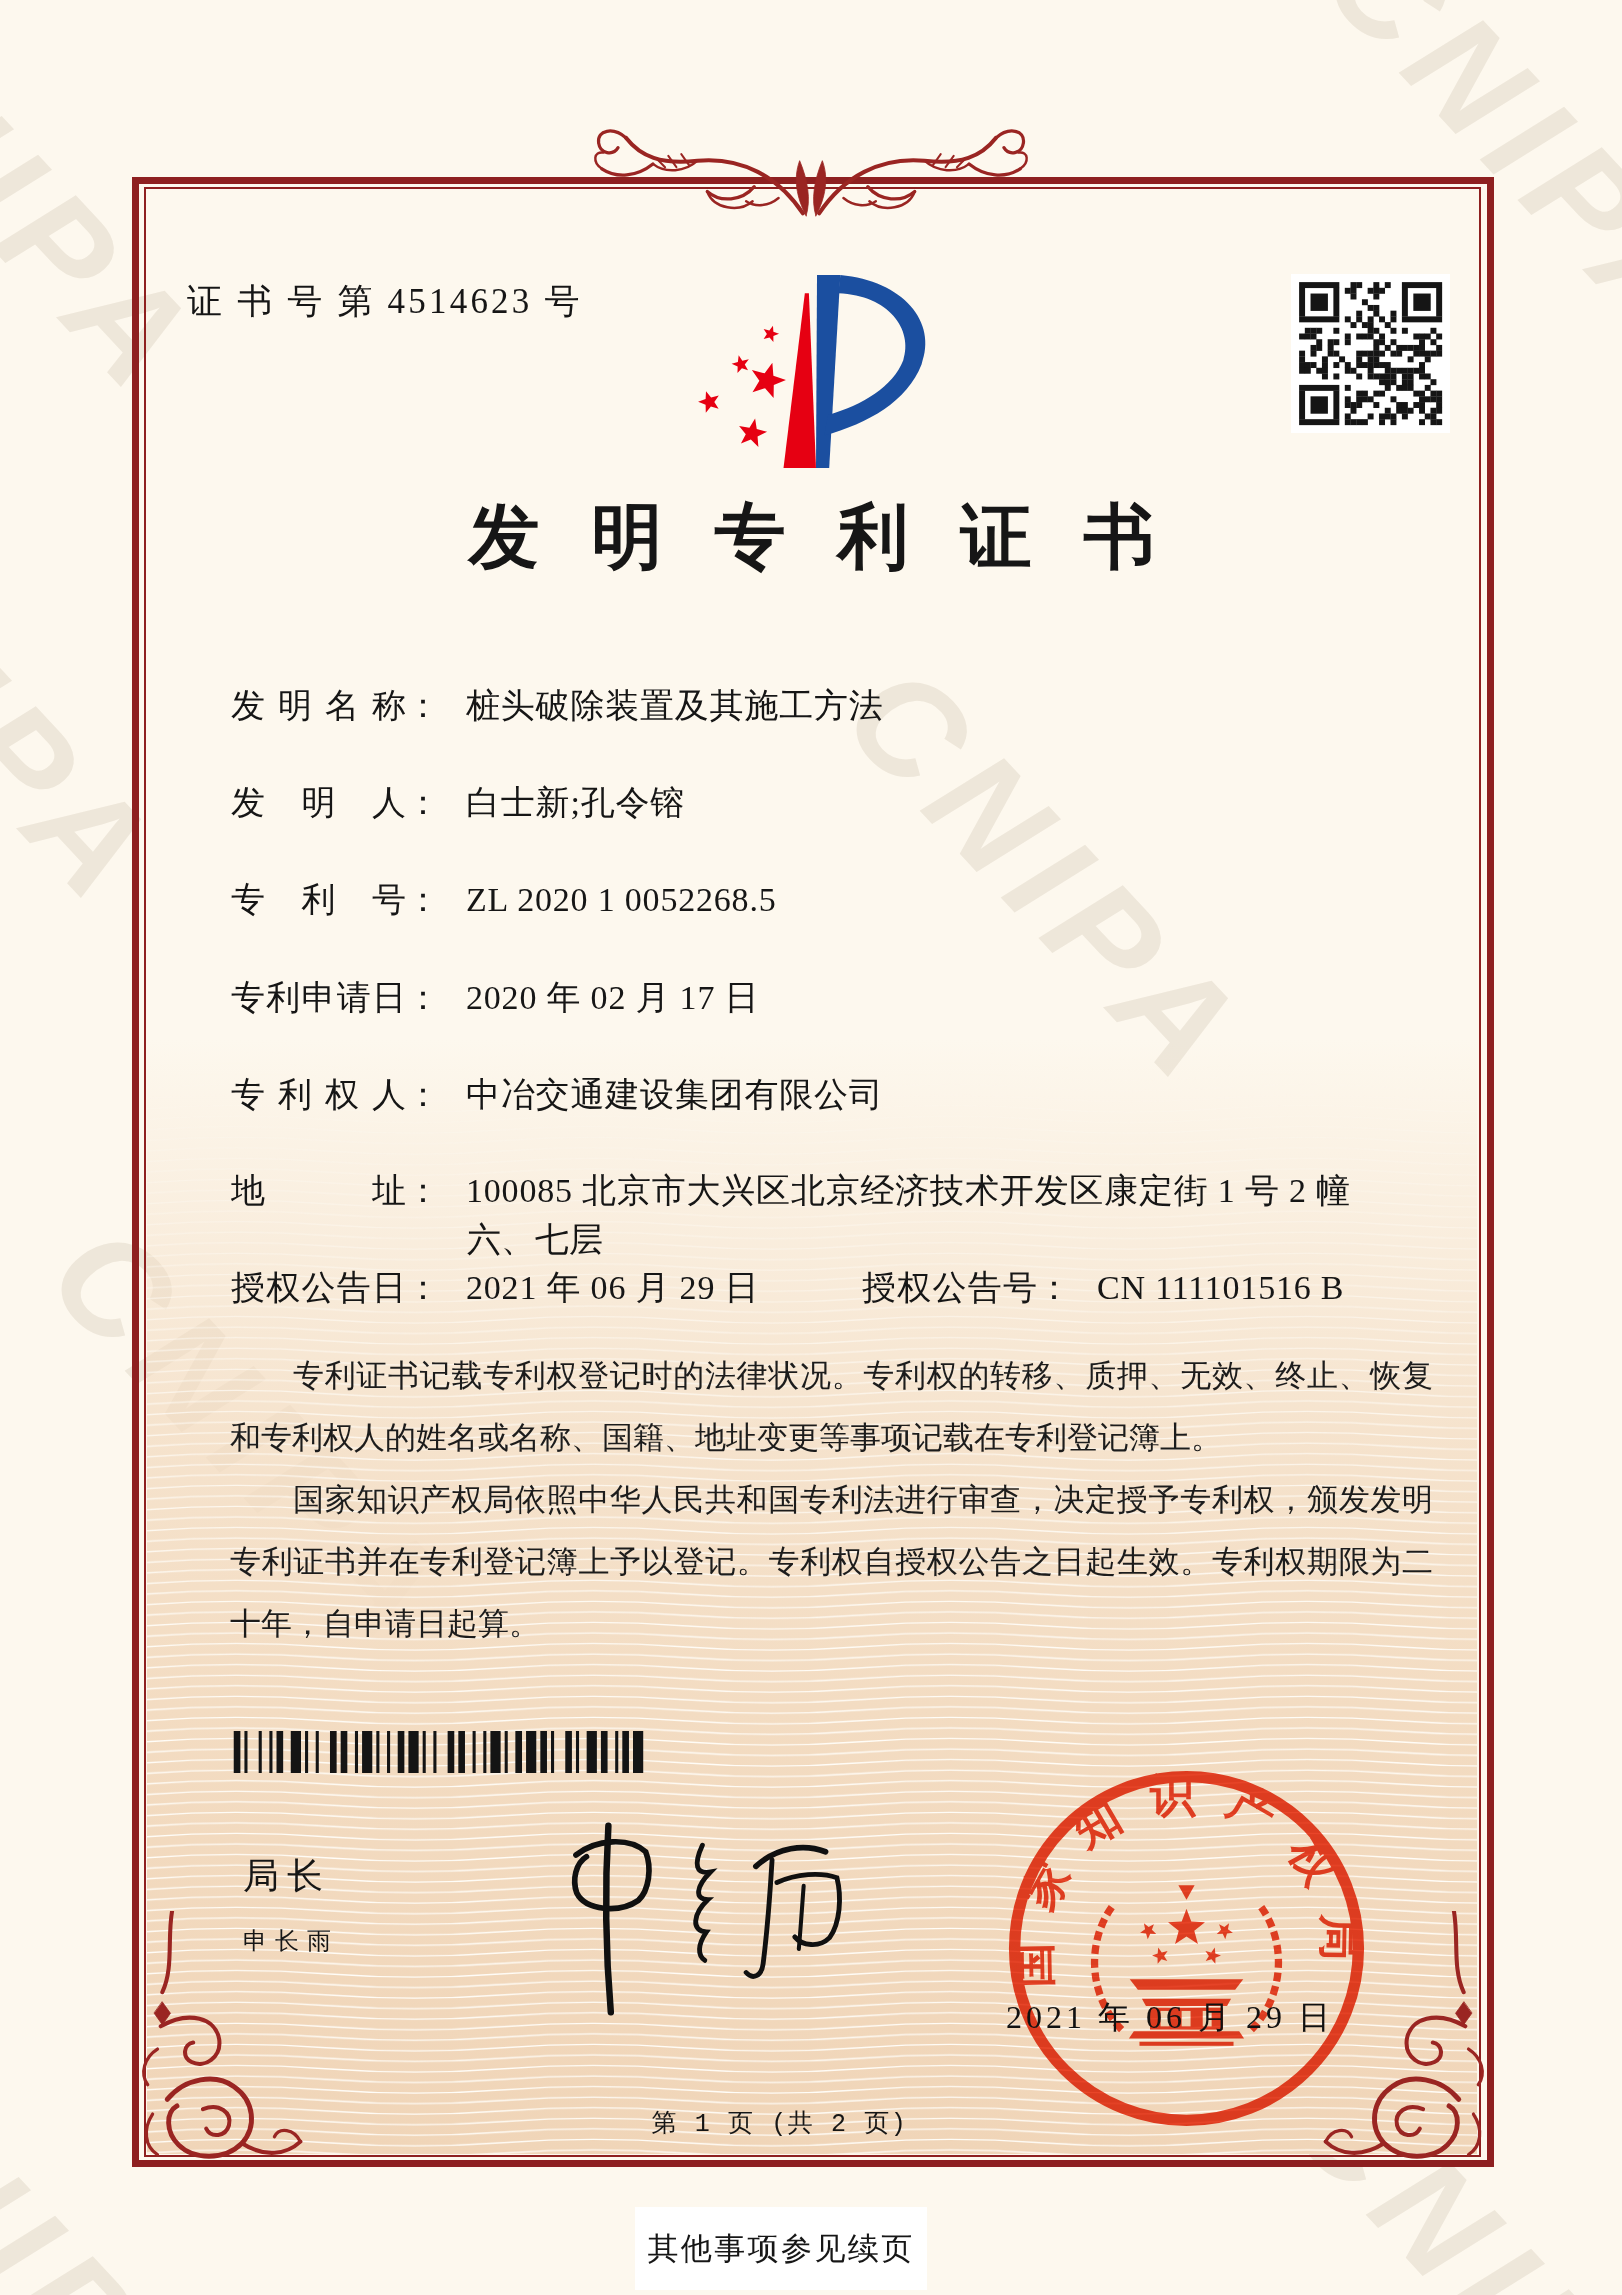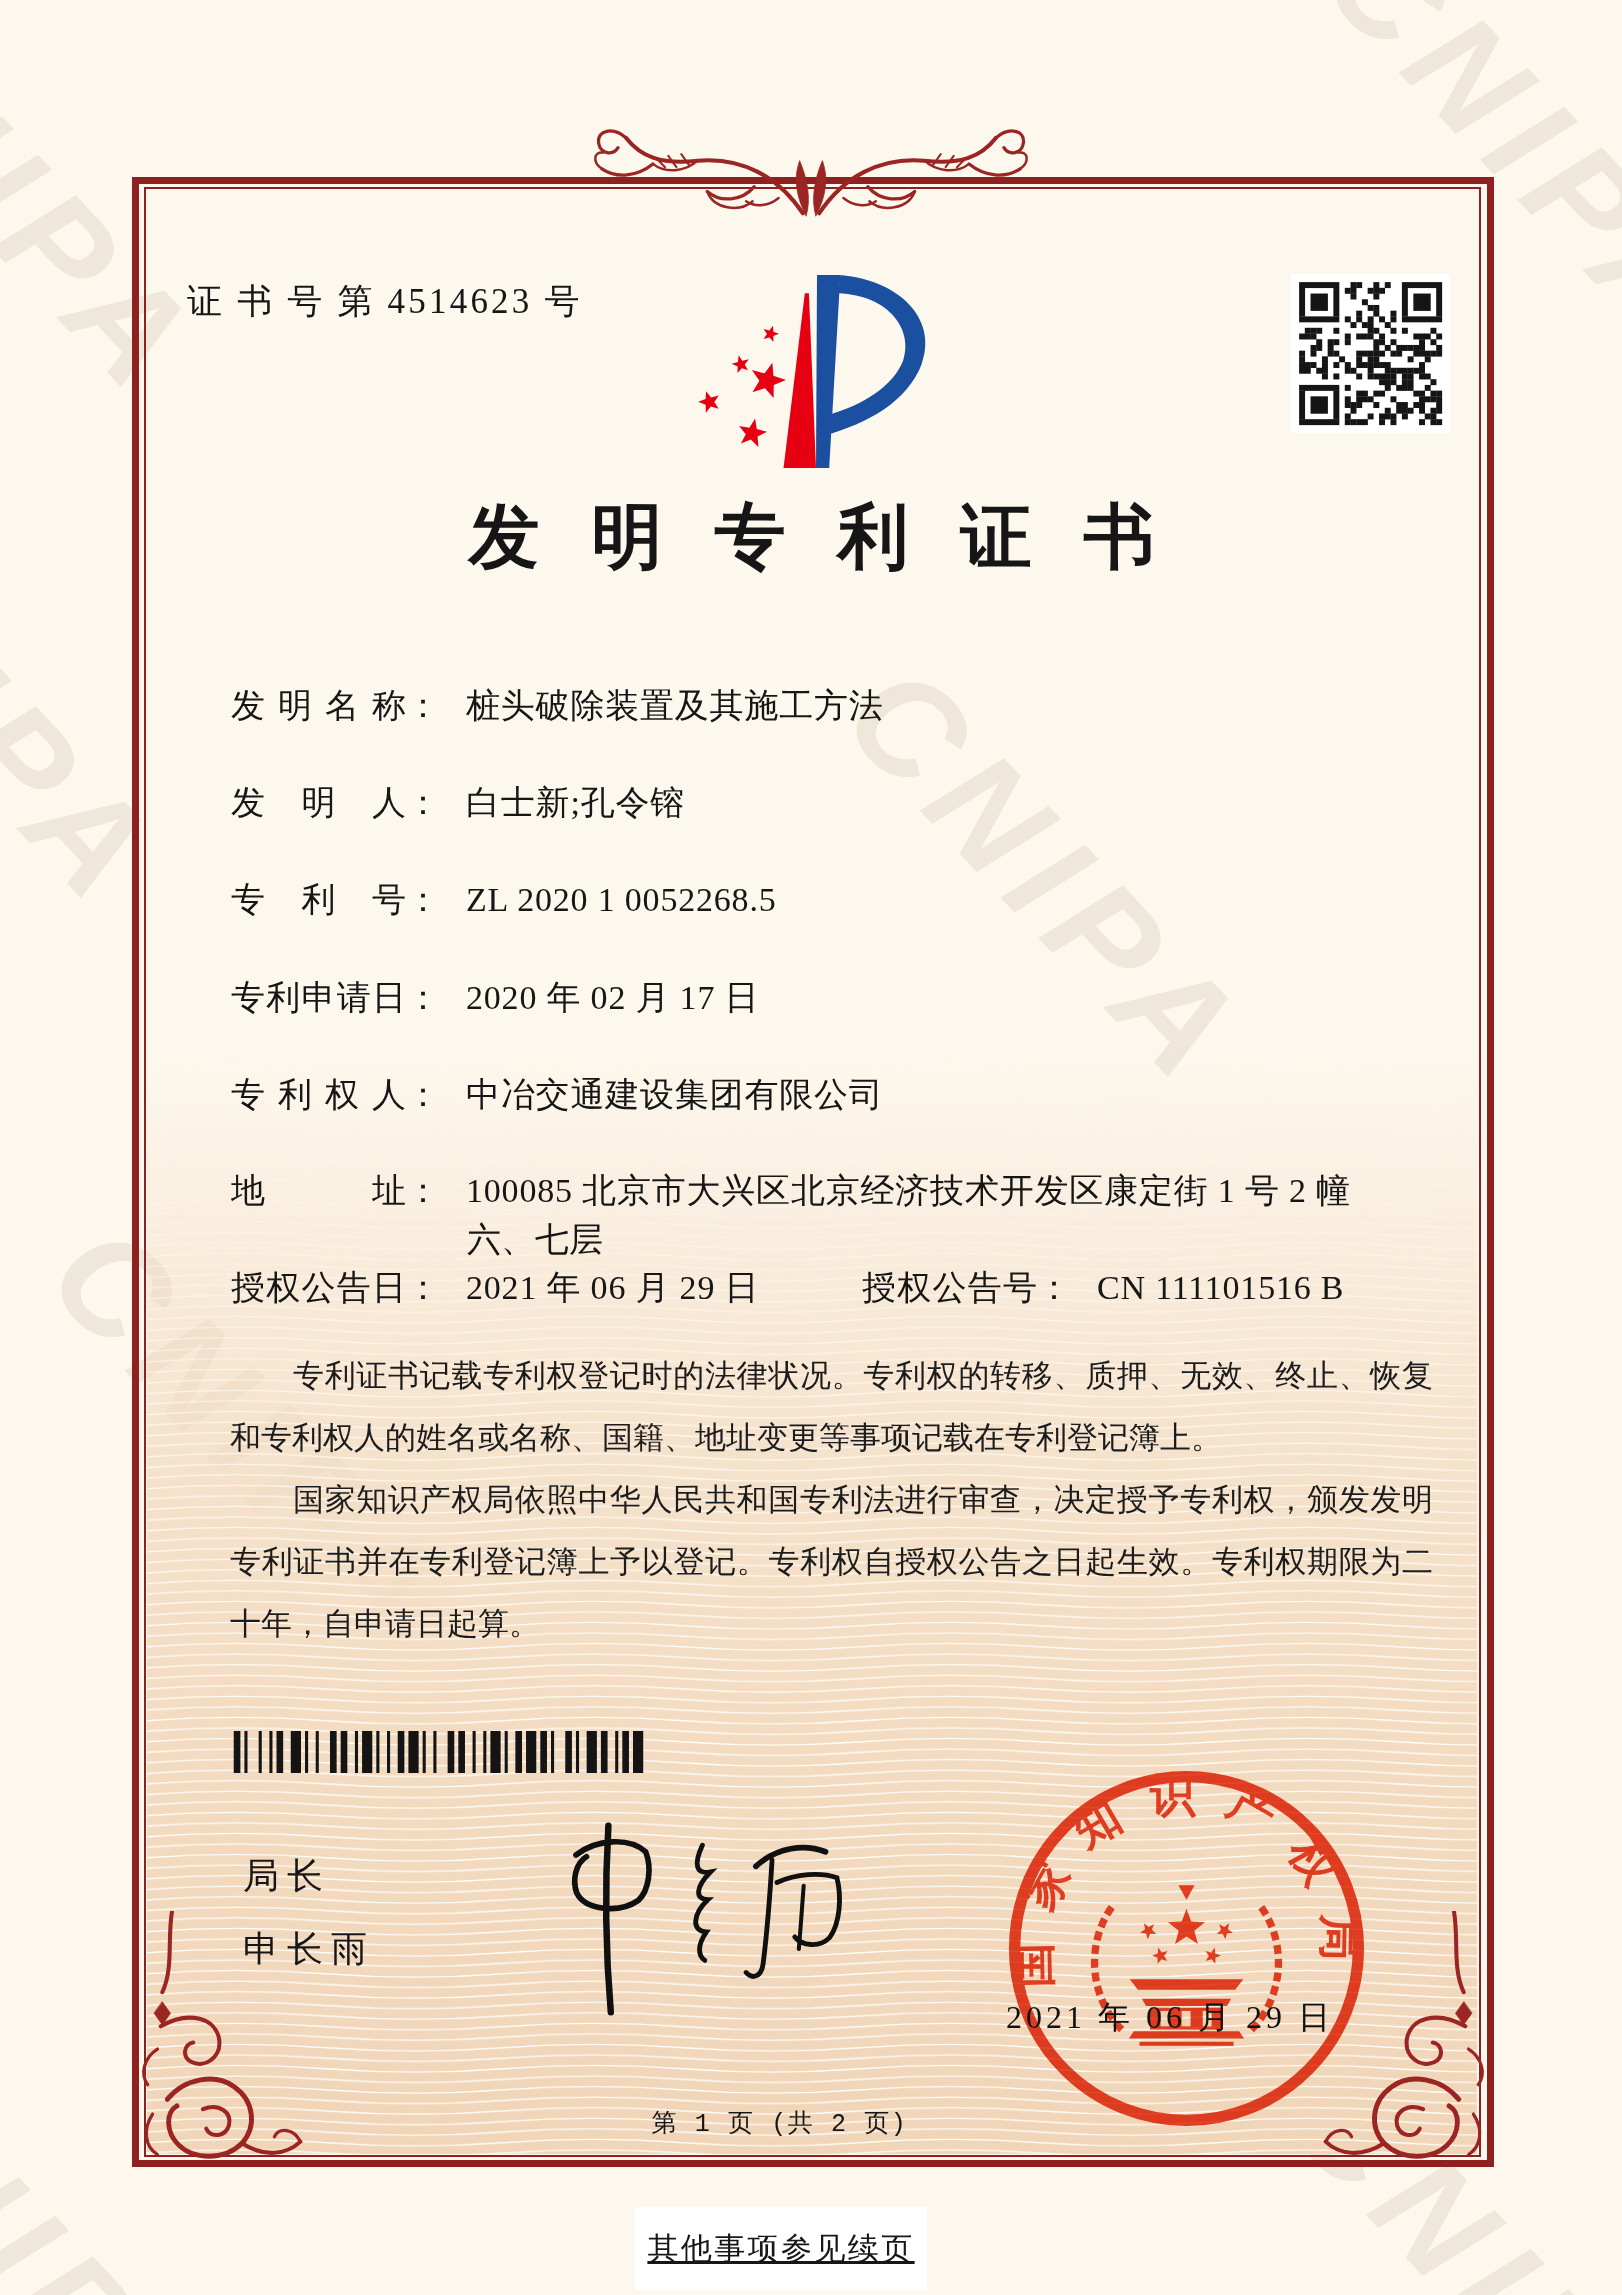--- a/index.html
+++ b/index.html
@@ -42,33 +42,33 @@
   .f-colon{display:inline-block; width:34px;}
   .f-value{letter-spacing:0.8px;margin-left:26px;}
   .addr2{position:absolute; left:441px; font-size:34px; white-space:nowrap;}
   .body-text{
     position:absolute; left:230px; top:1345px; width:1203px;
     font-size:31px; line-height:62px; text-align:justify; color:#1c1c1c;
   }
   .body-text p{margin:0; text-indent:63px;}
   .barcode{position:absolute; left:233px; top:1731px;}
   .signer-title{position:absolute; left:243px; top:1852px; font-size:36px; letter-spacing:8px;}
-  .signer-name{position:absolute; left:243px; top:1925px; font-size:36px; letter-spacing:8px;}
+  .signer-name{position:absolute; left:243px; top:1925px; font-size:24px; letter-spacing:8px;}
   .sig-svg{position:absolute; left:454px; top:1808px;}
   .seal-svg{position:absolute; left:1000px; top:1762px; mix-blend-mode:multiply;}
   .seal-date{
     position:absolute; left:1006px; top:1996px; width:316px; text-align:center;
     font-size:32px; letter-spacing:4px; color:#111; white-space:nowrap;
   }
   .page-info{position:absolute; left:617px; top:2106px; width:325px; text-align:center; font-size:25px; letter-spacing:1.6px;font-family:Liberation Mono, monospace;}
   .cont-box{
     position:absolute; left:635px; top:2207px; width:292px; height:83px;
     background:#ffffff; text-align:center;
   }
-  .cont-box span{line-height:83px; font-size:31px; letter-spacing:2.4px;text-decoration:underline;}
+  .cont-box span{line-height:83px; font-size:31px; letter-spacing:2.4px;}
   .orn{position:absolute;}
 </style>
 </head>
 <body>
 
 <div class="page">
 
   <div class="wm" style="left:-114px;top:-57px;">CNIPA</div>
   <div class="wm" style="left:1412px;top:-105px;">CNIPA</div>
   <div class="wm" style="left:933px;top:633px;">CNIPA</div>

